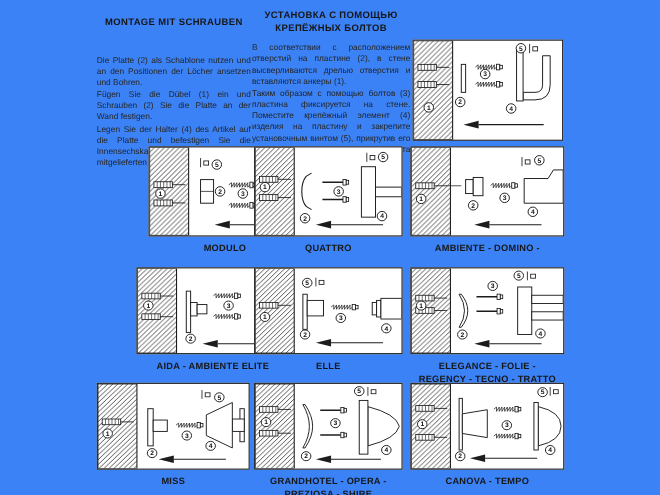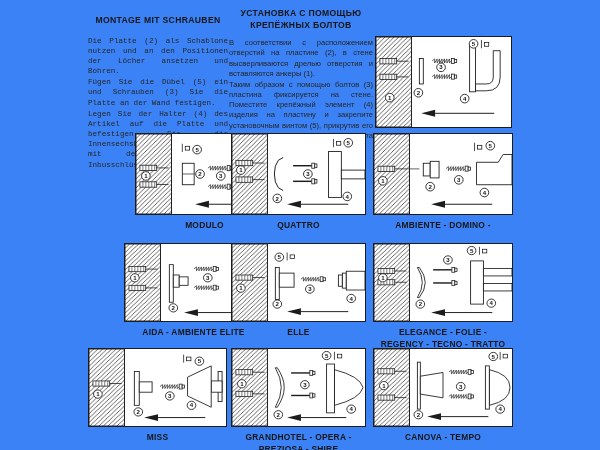--- a/index.html
+++ b/index.html
@@ -48,23 +48,23 @@
       </g>
       <g id="sym-key">
         <line x1="1" y1="0" x2="1" y2="8.5" stroke="#1c1c1c" stroke-width="0.8"></line>
         <rect x="4" y="2.6" width="4.4" height="3.9" fill="#fff" stroke="#1c1c1c" stroke-width="0.8"></rect>
       </g>
     </defs>
   </svg>
 
   <div class="abs" style="left:88px;top:15px;width:140px;">
     <div class="col-title">MONTAGE MIT SCHRAUBEN</div>
-    <div class="body-text" style="margin-top:9px;font-family:Liberation Mono, monospace;">
+    <div class="body-text" style="margin-top:23px;">
       <p>Die Platte (2) als Schablone nutzen und an den Positionen der Löcher ansetzen und Bohren.</p>
-      <p>Fügen Sie die Dübel (5) ein und Schrauben (3) Sie die Platte an der Wand festigen.</p>
+      <p>Fügen Sie die Dübel (1) ein und Schrauben (2) Sie die Platte an der Wand festigen.</p>
       <p>Legen Sie der Halter (4) des Artikel auf die Platte und befestigen Sie die Innensechskantschraube (5), mit dem mitgelieferten Inbusschlüssel.</p>
     </div>
   </div>
 
   <div class="abs" style="left:229px;top:8px;width:144px;">
     <div class="col-title">
       <div>УСТАНОВКА С ПОМОЩЬЮ</div>
       <div>КРЕПЁЖНЫХ БОЛТОВ</div>
     </div>
     <div class="body-text" style="margin-top:7px;">

